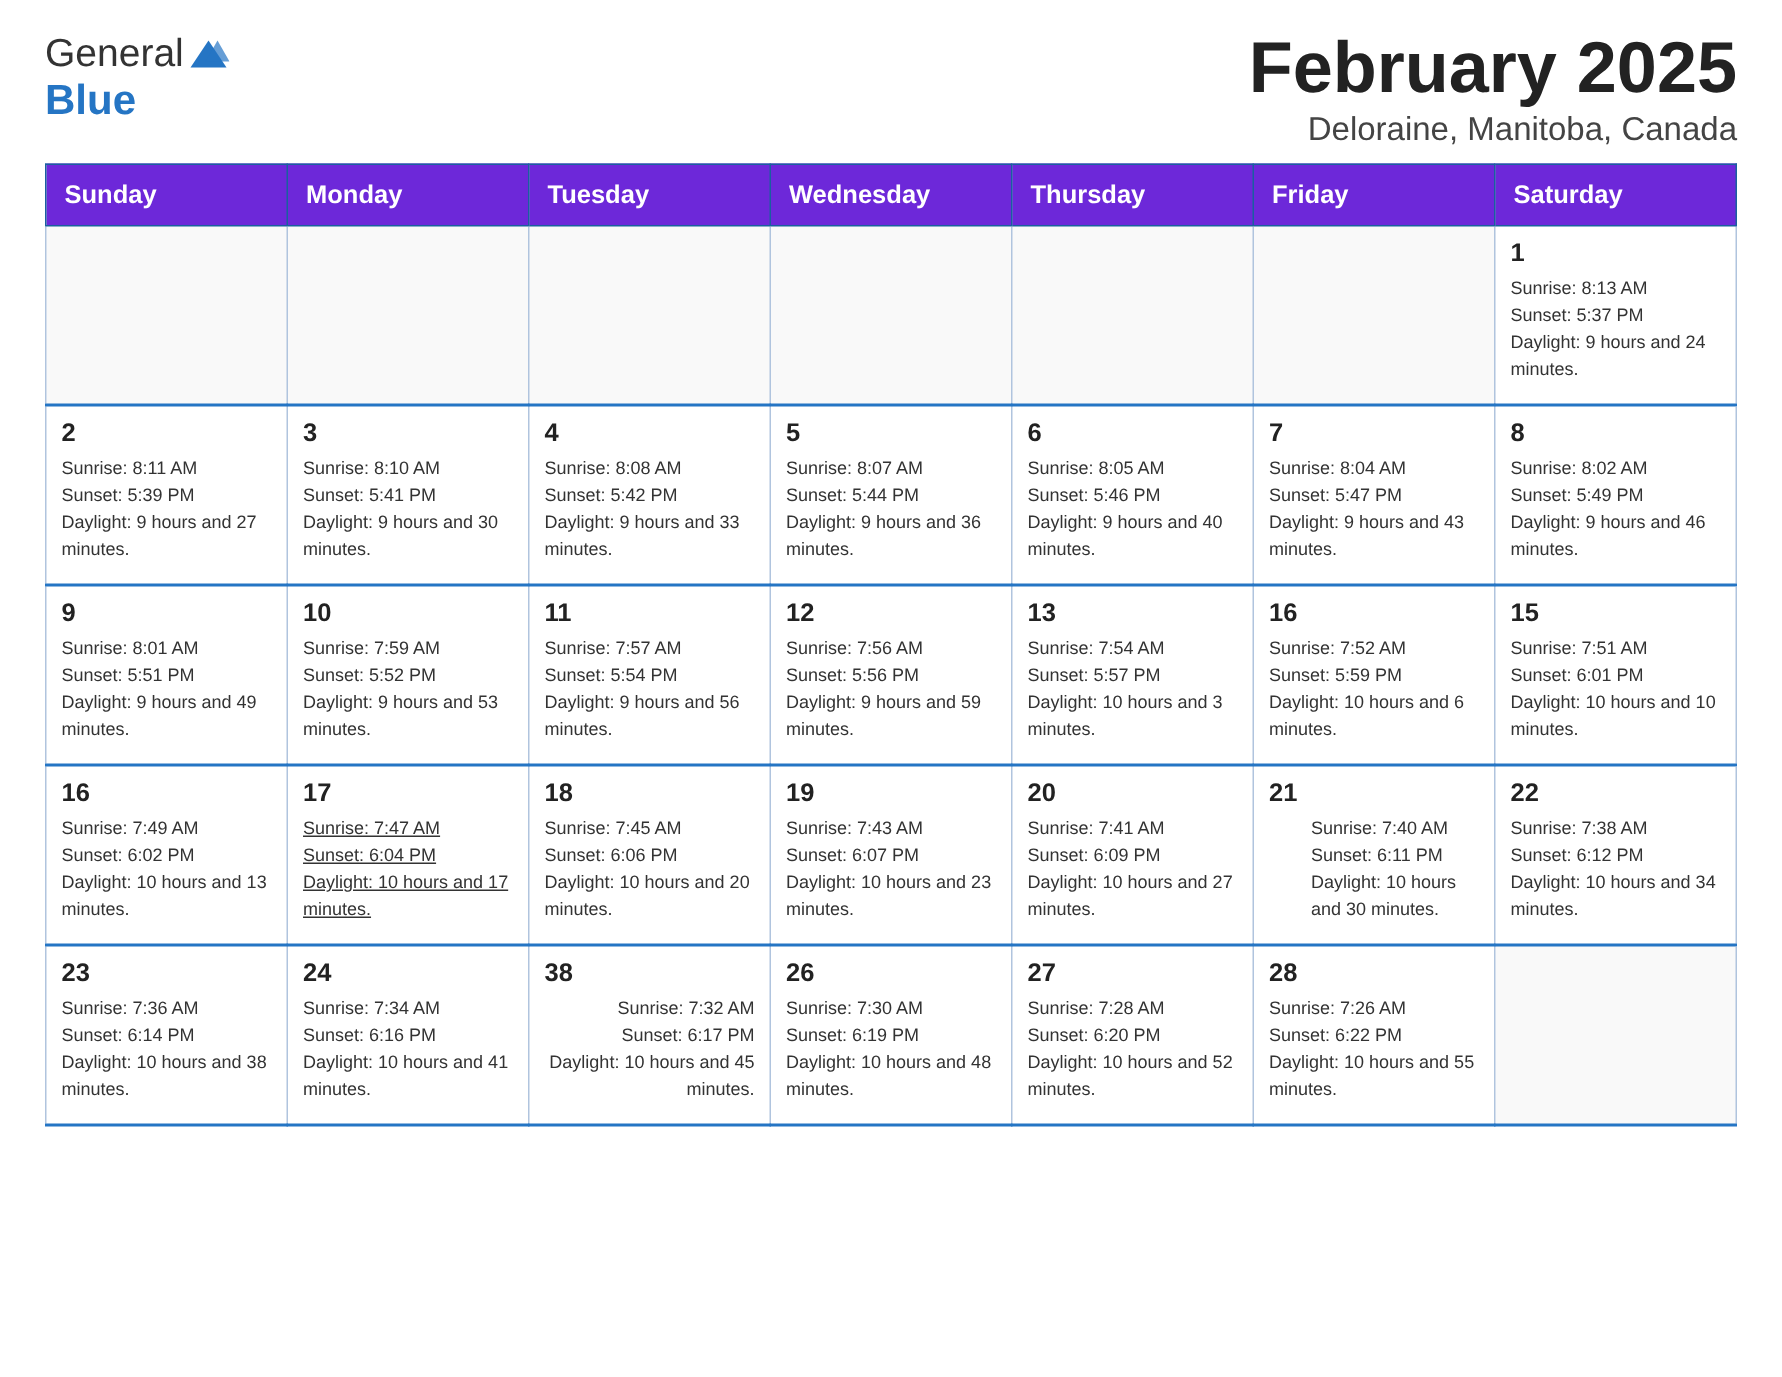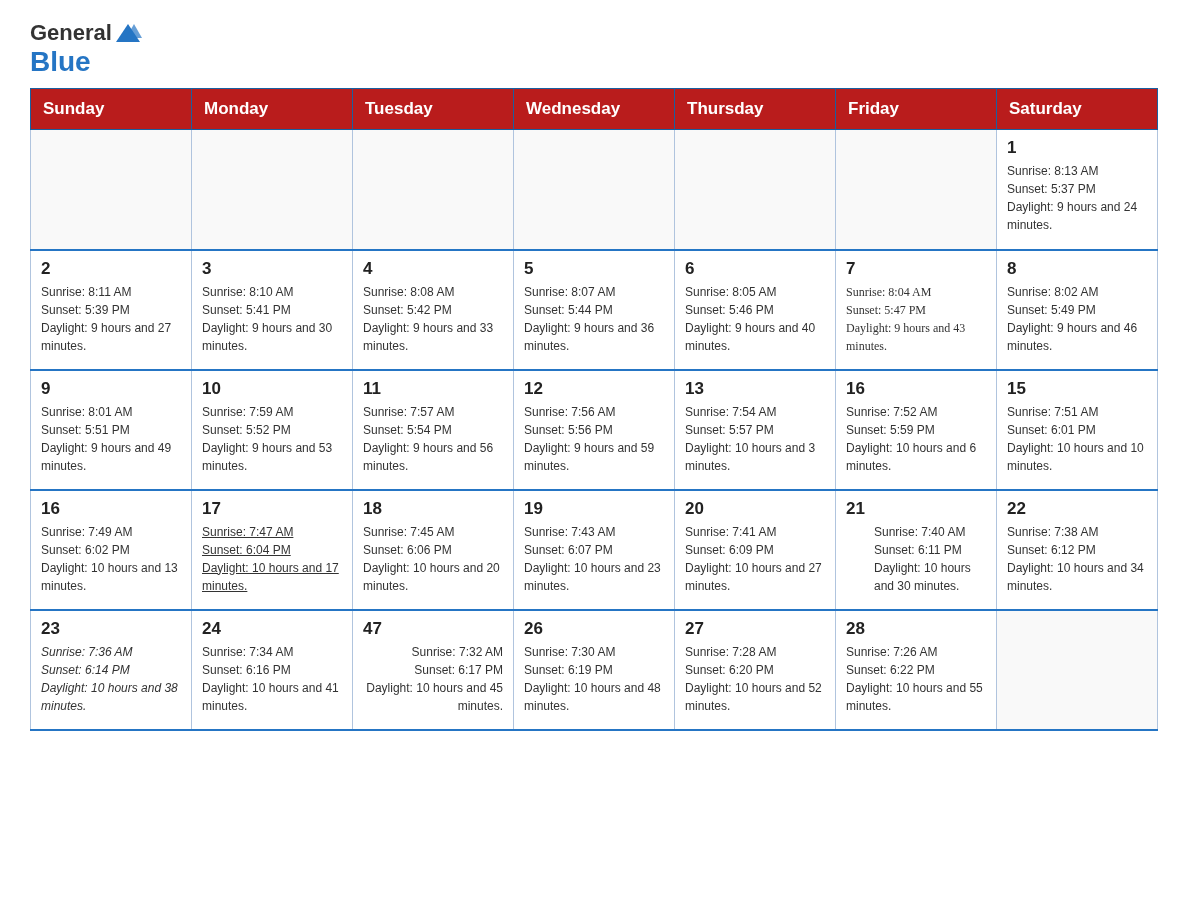--- a/index.html
+++ b/index.html
@@ -10,22 +10,22 @@
       width: 1188px;
       min-height: 918px;
     }
     .header {
       display: flex;
       justify-content: space-between;
       align-items: flex-start;
       margin-bottom: 10px;
     }
     .logo-text-general {
-      font-size: 22px;
-      font-weight: bold;
+      font-size: 26px;
+      font-weight: normal;
       color: #333;
     }
     .logo-text-blue {
       font-size: 28px;
       font-weight: bold;
       color: #2575c4;
     }
     .title-block {
       text-align: right;
     }
@@ -39,21 +39,21 @@
       font-size: 22px;
       font-weight: normal;
       color: #444;
     }
     .calendar {
       width: 100%;
       border-collapse: collapse;
       margin-top: 8px;
     }
     .calendar thead th {
-      background: #b91c1c;
+      background: #6d28d9;
       color: #fff;
       font-size: 17px;
       font-weight: bold;
       padding: 10px 12px;
       text-align: left;
       border: 1px solid #1a5fa0;
     }
     .calendar tbody td {
       border: 1px solid #b0c4de;
       vertical-align: top;
@@ -98,20 +98,24 @@
       <span class="logo-text-general">General</span>
       <svg width="28" height="26" viewBox="0 0 28 26" style="margin: 0 2px;">
         <polygon points="14,4 26,22 2,22" fill="#2575c4"></polygon>
         <polygon points="20,4 28,18 12,18" fill="#2575c4" opacity="0.7"></polygon>
       </svg>
     </div>
     <div class="logo-line">
       <span class="logo-text-blue">Blue</span>
     </div>
   </div>
+  <div class="title-block">
+    <h1>February 2025</h1>
+    <h2>Deloraine, Manitoba, Canada</h2>
+  </div>
 </div>
 
 <table class="calendar">
   <thead>
     <tr>
     <th>Sunday</th>
         <th>Monday</th>
         <th>Tuesday</th>
         <th>Wednesday</th>
         <th>Thursday</th>
@@ -160,21 +164,21 @@
 Daylight: 9 hours and 36 minutes.</div>
         </td>
         <td>
           <div class="day-number">6</div>
           <div class="day-info" style="white-space: pre-line;">Sunrise: 8:05 AM
 Sunset: 5:46 PM
 Daylight: 9 hours and 40 minutes.</div>
         </td>
         <td>
           <div class="day-number">7</div>
-          <div class="day-info" style="white-space: pre-line; font-family: Liberation Serif, serif;">Sunrise: 8:04 AM
+          <div class="day-info" style="white-space: pre-line;">Sunrise: 8:04 AM
 Sunset: 5:47 PM
 Daylight: 9 hours and 43 minutes.</div>
         </td>
         <td>
           <div class="day-number">8</div>
           <div class="day-info" style="white-space: pre-line;">Sunrise: 8:02 AM
 Sunset: 5:49 PM
 Daylight: 9 hours and 46 minutes.</div>
         </td>
       </tr>
@@ -262,32 +266,32 @@
         <td>
           <div class="day-number">22</div>
           <div class="day-info" style="white-space: pre-line;">Sunrise: 7:38 AM
 Sunset: 6:12 PM
 Daylight: 10 hours and 34 minutes.</div>
         </td>
       </tr>
       <tr>
         <td>
           <div class="day-number">23</div>
-          <div class="day-info" style="white-space: pre-line; font-style: italic;">Sunrise: 7:36 AM
+          <div class="day-info" style="white-space: pre-line;">Sunrise: 7:36 AM
 Sunset: 6:14 PM
 Daylight: 10 hours and 38 minutes.</div>
         </td>
         <td>
           <div class="day-number">24</div>
           <div class="day-info" style="white-space: pre-line;">Sunrise: 7:34 AM
 Sunset: 6:16 PM
 Daylight: 10 hours and 41 minutes.</div>
         </td>
         <td>
-          <div class="day-number">47</div>
+          <div class="day-number">38</div>
           <div class="day-info" style="white-space: pre-line; text-align: right;">Sunrise: 7:32 AM
 Sunset: 6:17 PM
 Daylight: 10 hours and 45 minutes.</div>
         </td>
         <td>
           <div class="day-number">26</div>
           <div class="day-info" style="white-space: pre-line;">Sunrise: 7:30 AM
 Sunset: 6:19 PM
 Daylight: 10 hours and 48 minutes.</div>
         </td>

